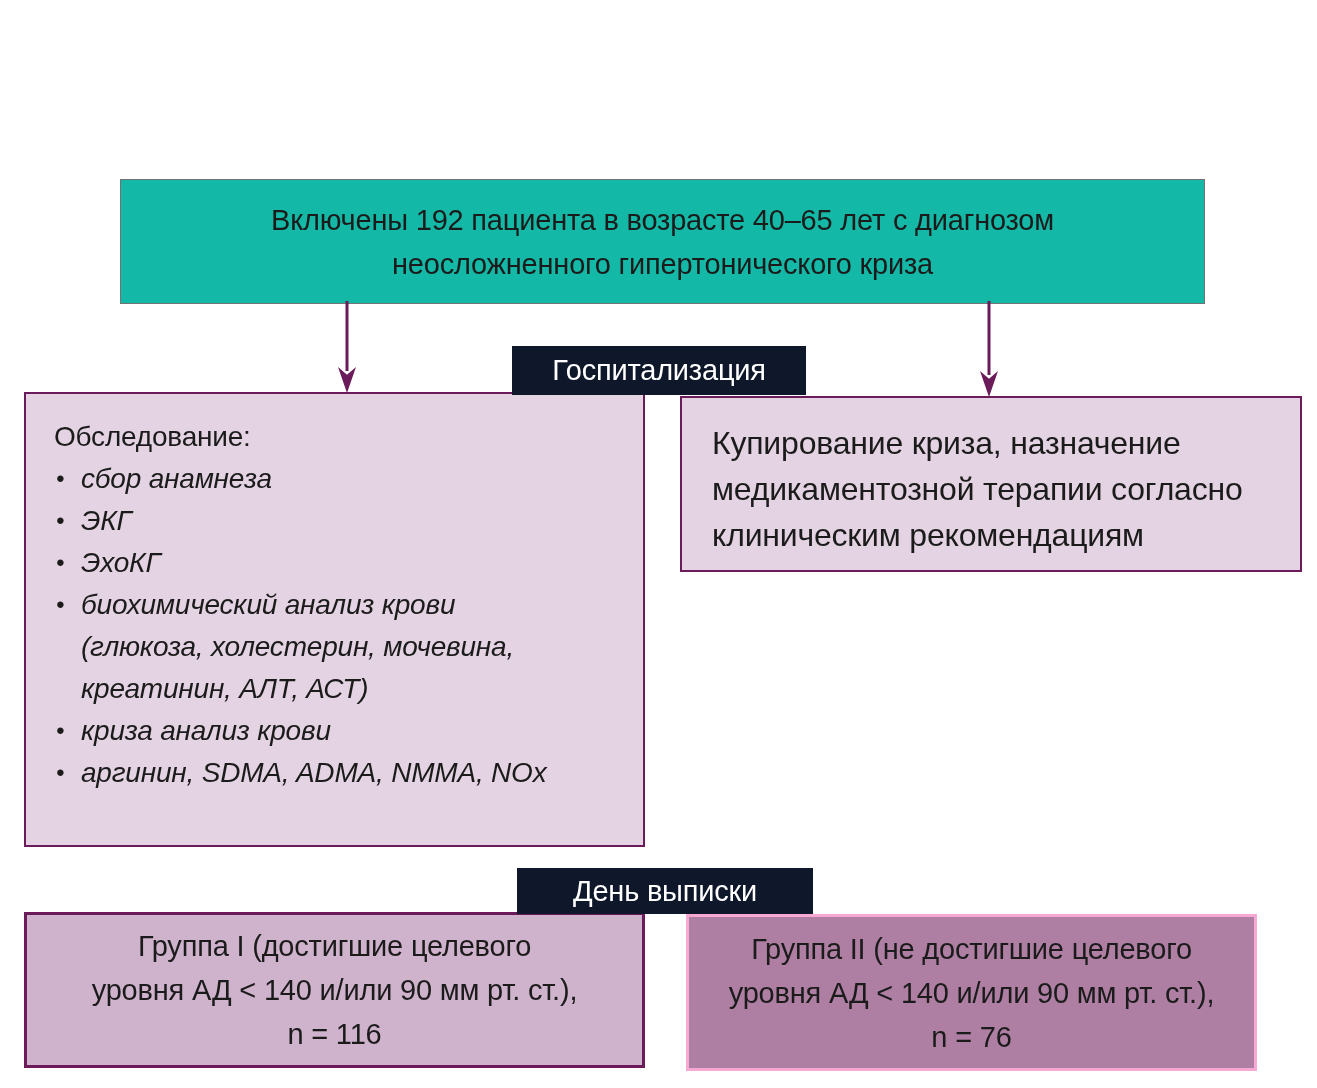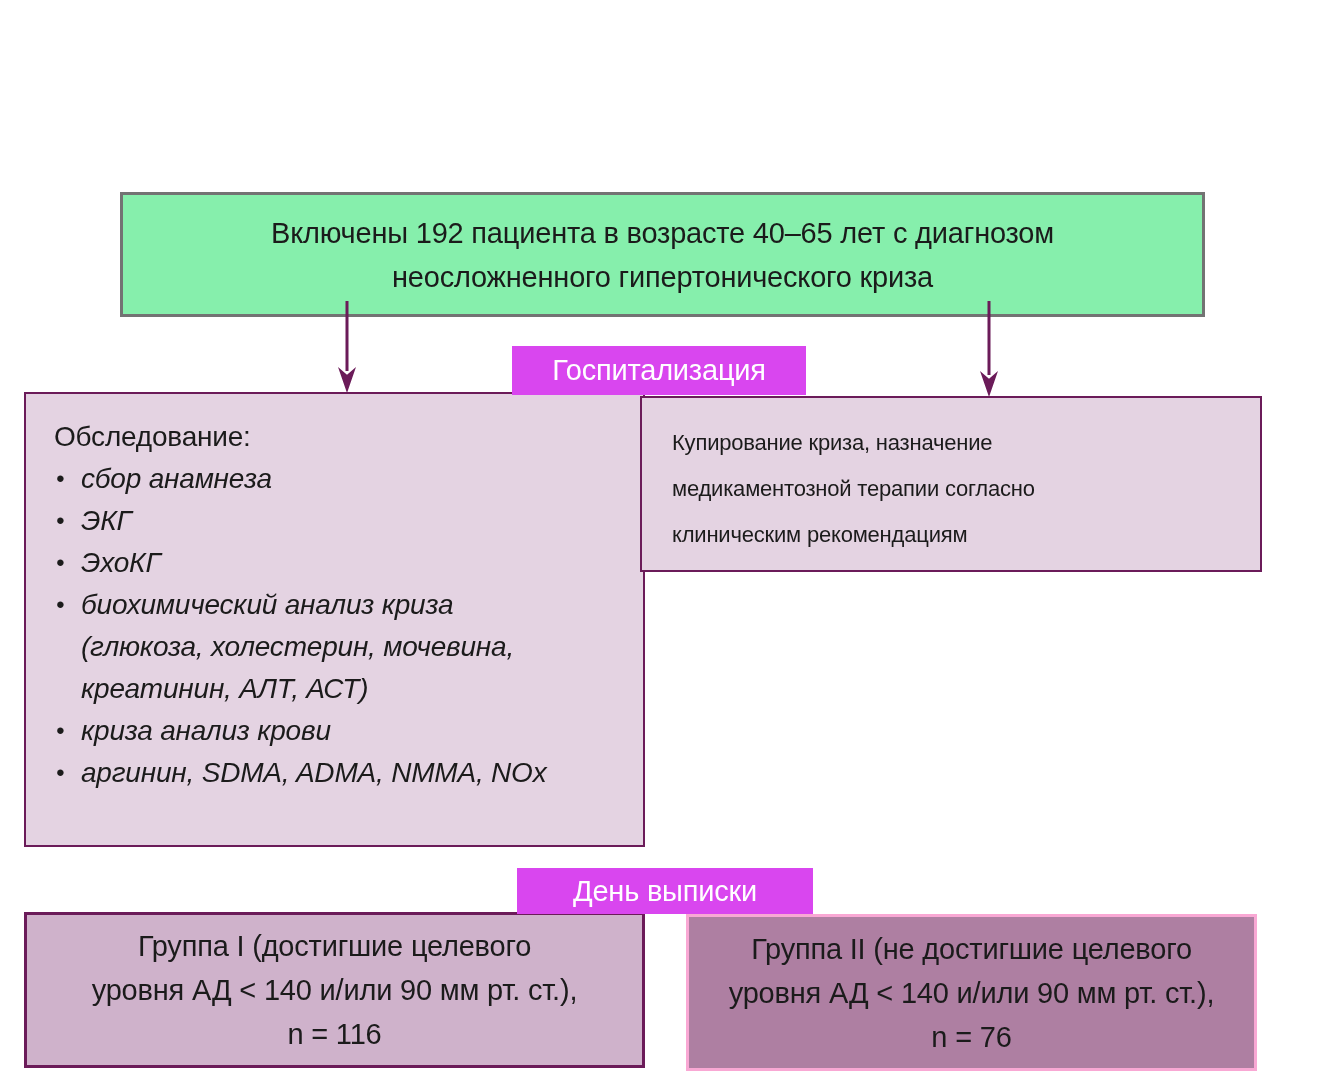--- a/index.html
+++ b/index.html
@@ -28,31 +28,31 @@
   #study-box {
     left: 120px; top: 27px; width: 1085px; height: 126px;
     background: #ae7fa2;
     border: 3px solid #6b2060;
     font-size: 29px; line-height: 44px;
     letter-spacing: -0.2px;
   }
 
   
   #included-box {
-    left: 120px; top: 192px; width: 1085px; height: 125px;
-    background: #86efac;
-    border: 3px solid #737373;
+    left: 120px; top: 179px; width: 1085px; height: 125px;
+    background: #14b8a6;
+    border: 1px solid #737373;
     font-size: 29px; line-height: 44px;
     letter-spacing: -0.2px;
   }
 
   
   .ribbon {
     position: absolute;
-    background: #d946ef;
+    background: #0f172a;
     color: #ffffff;
     display: flex; align-items: center; justify-content: center;
     font-size: 29px;
     letter-spacing: -0.2px;
     z-index: 5;
   }
   #hospitalization-label { left: 512px; top: 346px; width: 294px; height: 49px; }
   #discharge-label { left: 517px; top: 868px; width: 296px; height: 46px; }
 
   
@@ -91,24 +91,24 @@
   #examination-box li::before {
     content: "\2022";
     position: absolute;
     left: 2px; top: 0;
     font-size: 24px;
     color: #1b1b1b;
   }
 
   
   #treatment-box {
-    left: 640px; top: 396px; width: 622px; height: 176px;
+    left: 680px; top: 396px; width: 622px; height: 176px;
     background: #e4d3e2;
     border: 2px solid #6b1b59;
-    font-size: 22px; line-height: 46px;
+    font-size: 32px; line-height: 46px;
     letter-spacing: -0.2px;
     padding: 22px 14px 0 30px;
   }
 
   
   #group1-box {
     left: 24px; top: 912px; width: 621px; height: 156px;
     background: #cfb2cb;
     border: 3px solid #6b1b59;
     font-size: 29px; line-height: 44px;
@@ -144,21 +144,21 @@
   </div>
 
   <div id="hospitalization-label" class="ribbon">Госпитализация</div>
 
   <div id="examination-box" class="box">
     <div class="exam-title">Обследование:</div>
     <ul>
       <li>сбор анамнеза</li>
       <li>ЭКГ</li>
       <li>ЭхоКГ</li>
-      <li>биохимический анализ криза
+      <li>биохимический анализ крови
 (глюкоза, холестерин, мочевина,
 креатинин, АЛТ, АСТ)</li>
       <li>криза анализ крови</li>
       <li>аргинин, SDMA, ADMA, NMMA, NOx</li>
     </ul>
   </div>
 
   <div id="treatment-box" class="box">
     <div class="pre">Купирование криза, назначение
 медикаментозной терапии согласно

